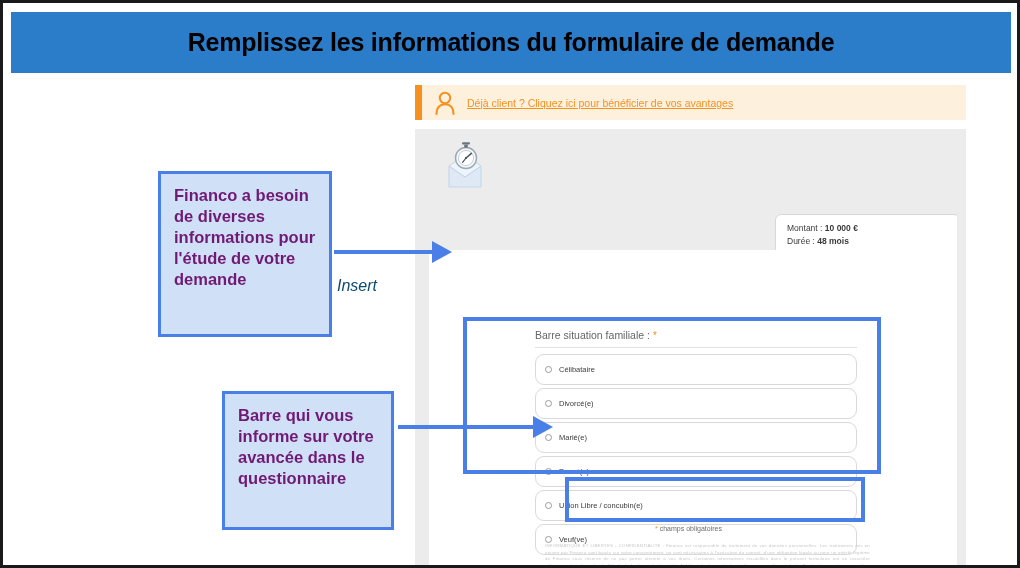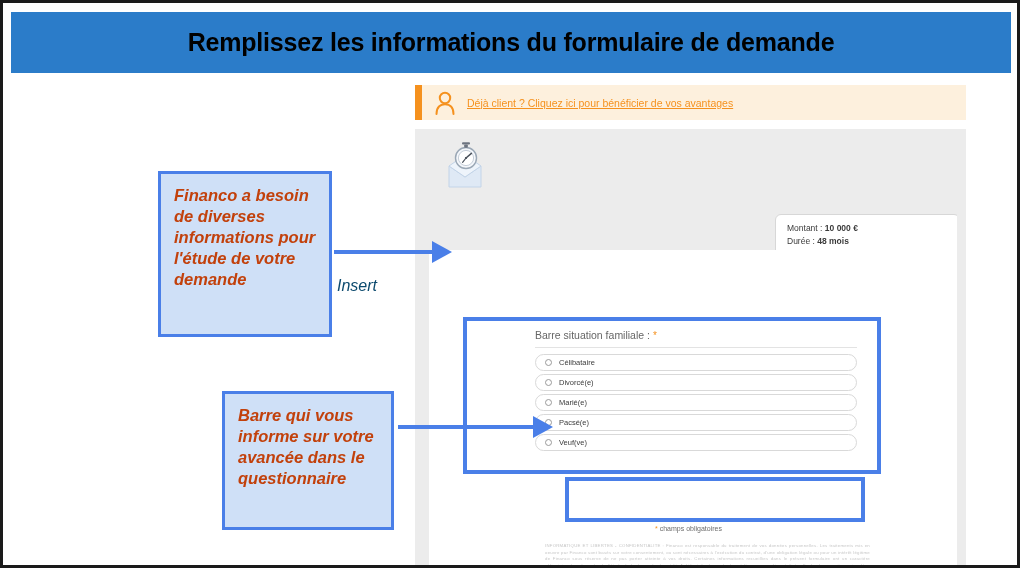--- a/index.html
+++ b/index.html
@@ -128,21 +128,21 @@
     width: 322px;
     padding-bottom: 6px;
   }
   .req-star { color: #f5911e; font-size: 10px; }
   .radio-list {
     position: absolute;
     left: 63px; top: 31px;
     width: 322px;
   }
   .radio-row {
-    height: 17px;
+    height: 31px;
     border: 1px solid #d9d9d9;
     border-radius: 9px;
     margin-bottom: 3px;
     display: flex;
     align-items: center;
     padding-left: 9px;
     background: #ffffff;
   }
   .radio-circle {
     width: 7px; height: 7px;
@@ -230,24 +230,23 @@
     left: 949px; top: 0px;
     width: 43px; height: 489px;
     background: #ffffff;
   }
 
   
   .callout {
     position: absolute;
     background: #cfe0f7;
     border: 3px solid #4a7fe8;
-    color: #c2410c;
+    color: #701a75;
     font-weight: bold;
     line-height: 1.27;
-    font-style: italic;
   }
   .callout-1 {
     left: 155px; top: 168px;
     width: 174px; height: 166px;
     padding: 11px 8px 0 13px;
     font-size: 16.5px;
   }
   .callout-2 {
     left: 219px; top: 388px;
     width: 172px; height: 139px;
@@ -377,20 +376,24 @@
         <div class="radio-row">
           <span class="radio-circle"></span>
           <span class="radio-text">Marié(e)</span>
         </div>
         <div class="radio-row">
           <span class="radio-circle"></span>
           <span class="radio-text">Pacsé(e)</span>
         </div>
         <div class="radio-row">
           <span class="radio-circle"></span>
+          <span class="radio-text">Union Libre / concubin(e)</span>
+        </div>
+        <div class="radio-row">
+          <span class="radio-circle"></span>
           <span class="radio-text">Veuf(ve)</span>
         </div>
       </div>
     </div>
 
 
     <div class="champs-oblig">
       <span class="st">*</span><span> champs obligatoires</span>
     </div>
 

